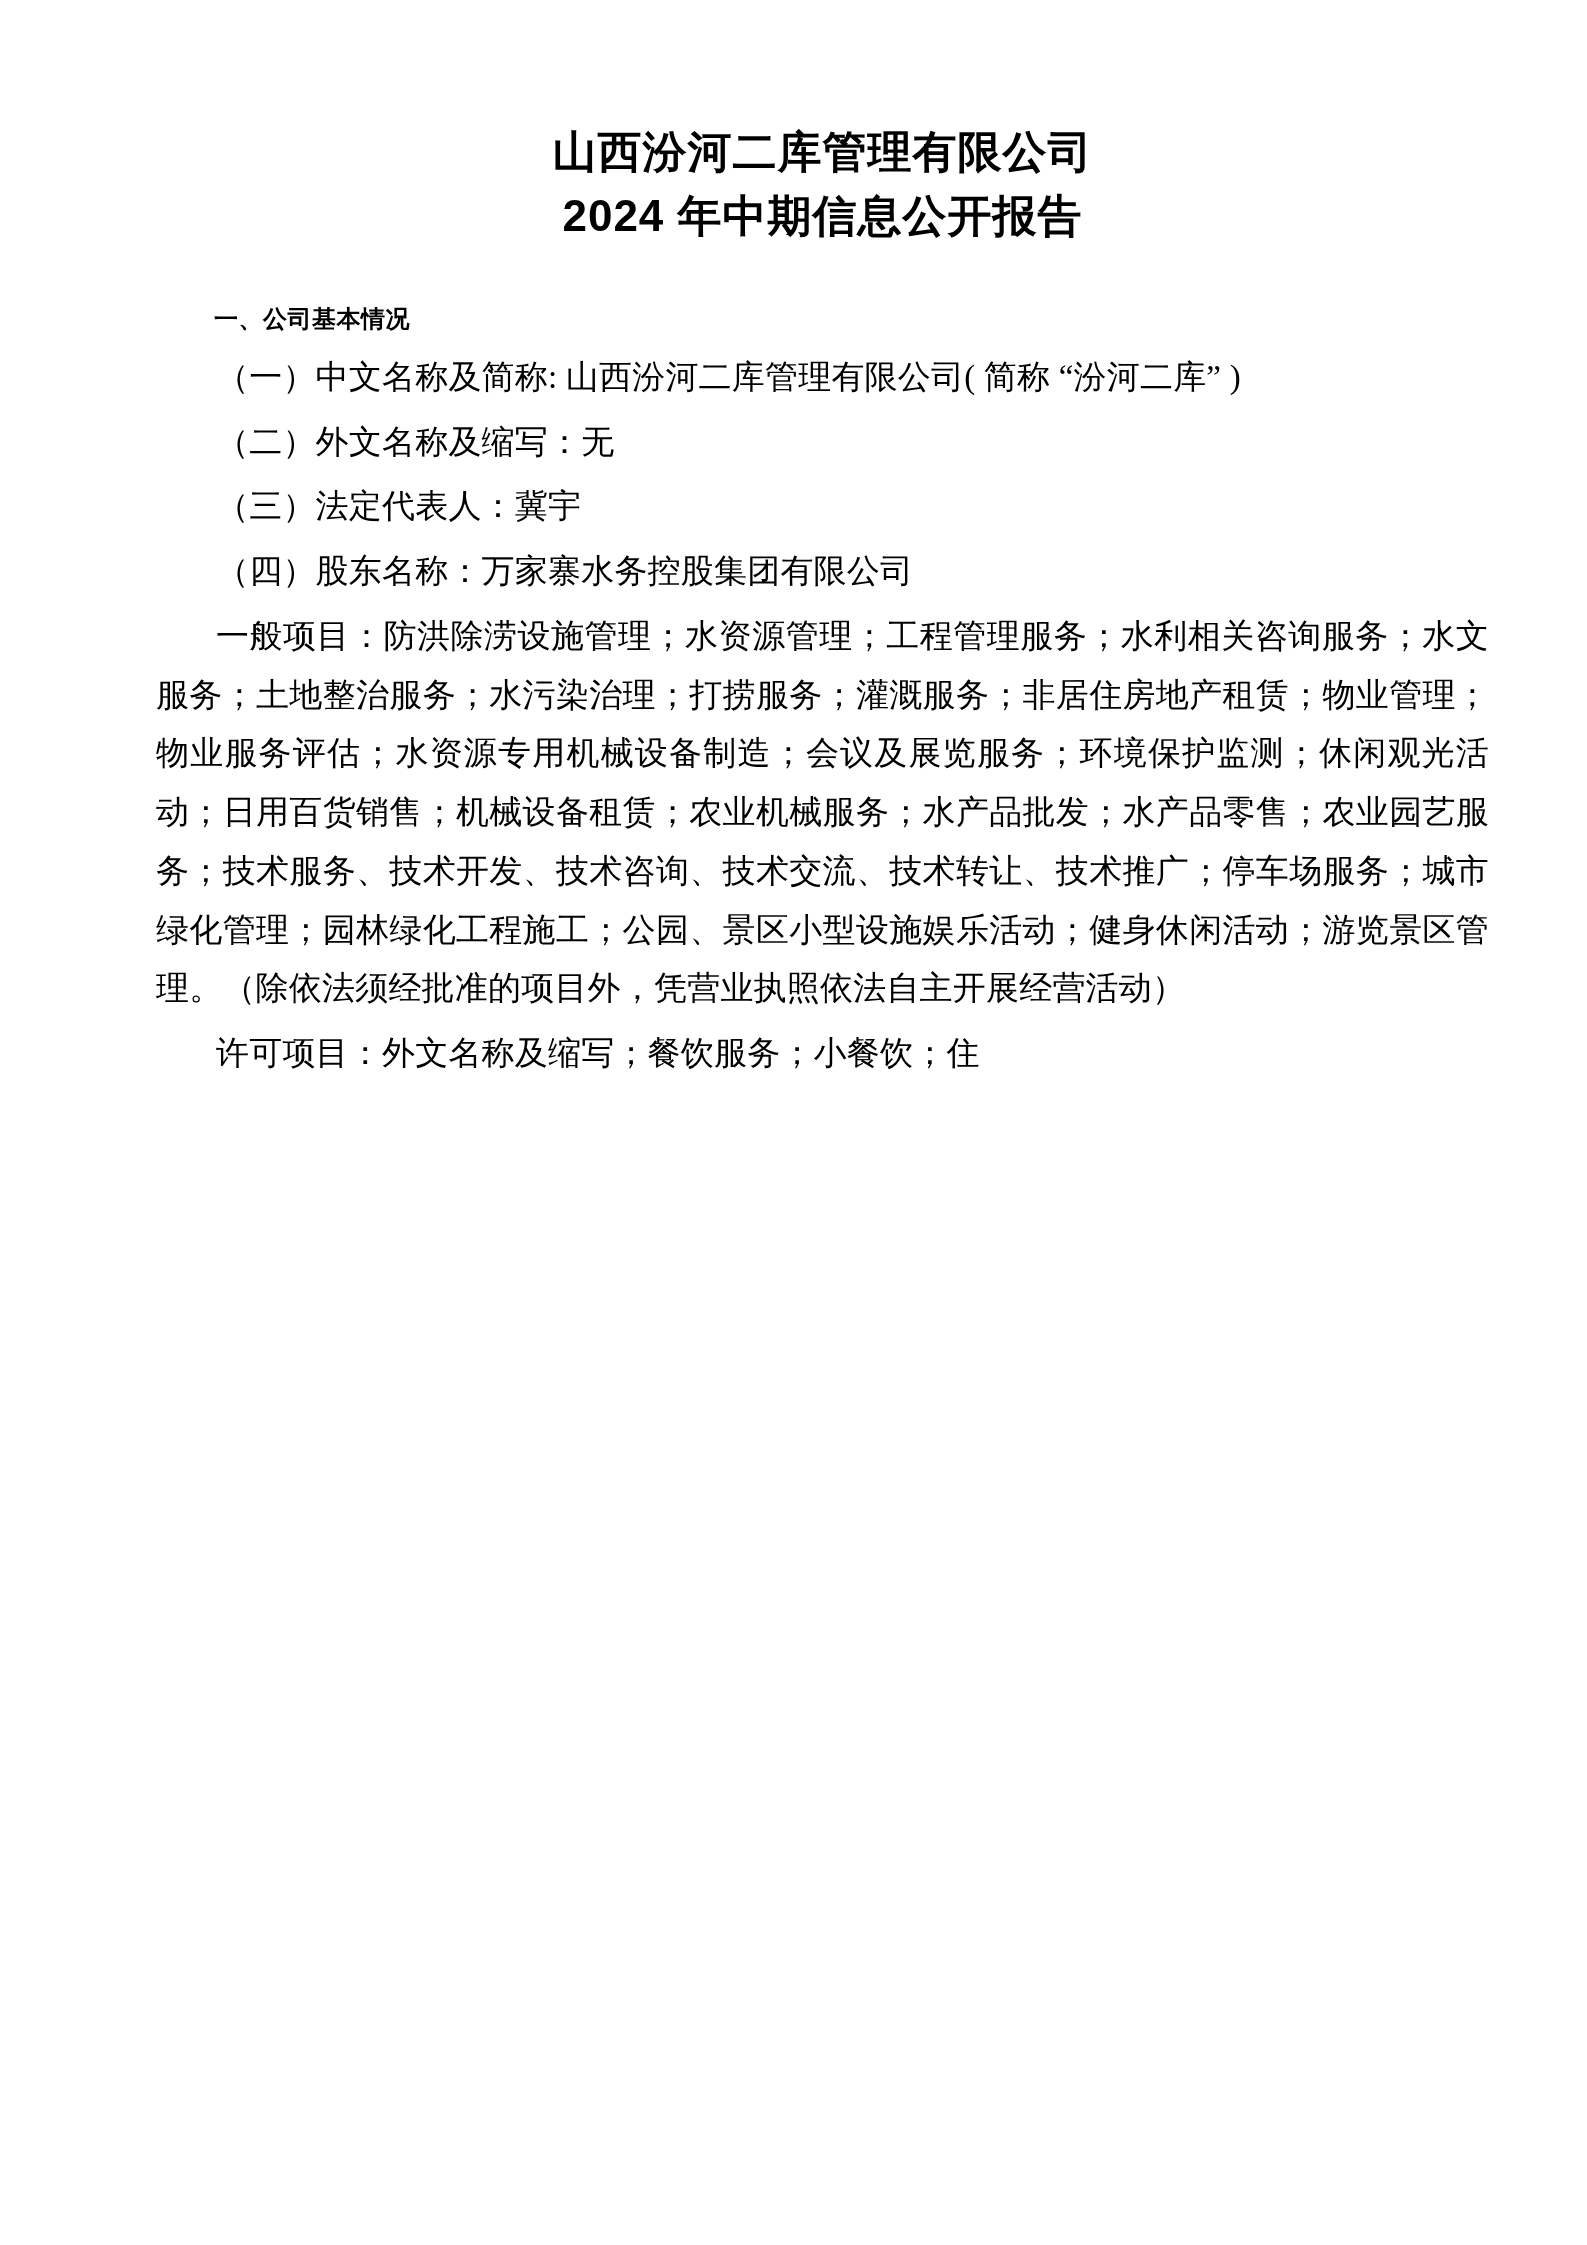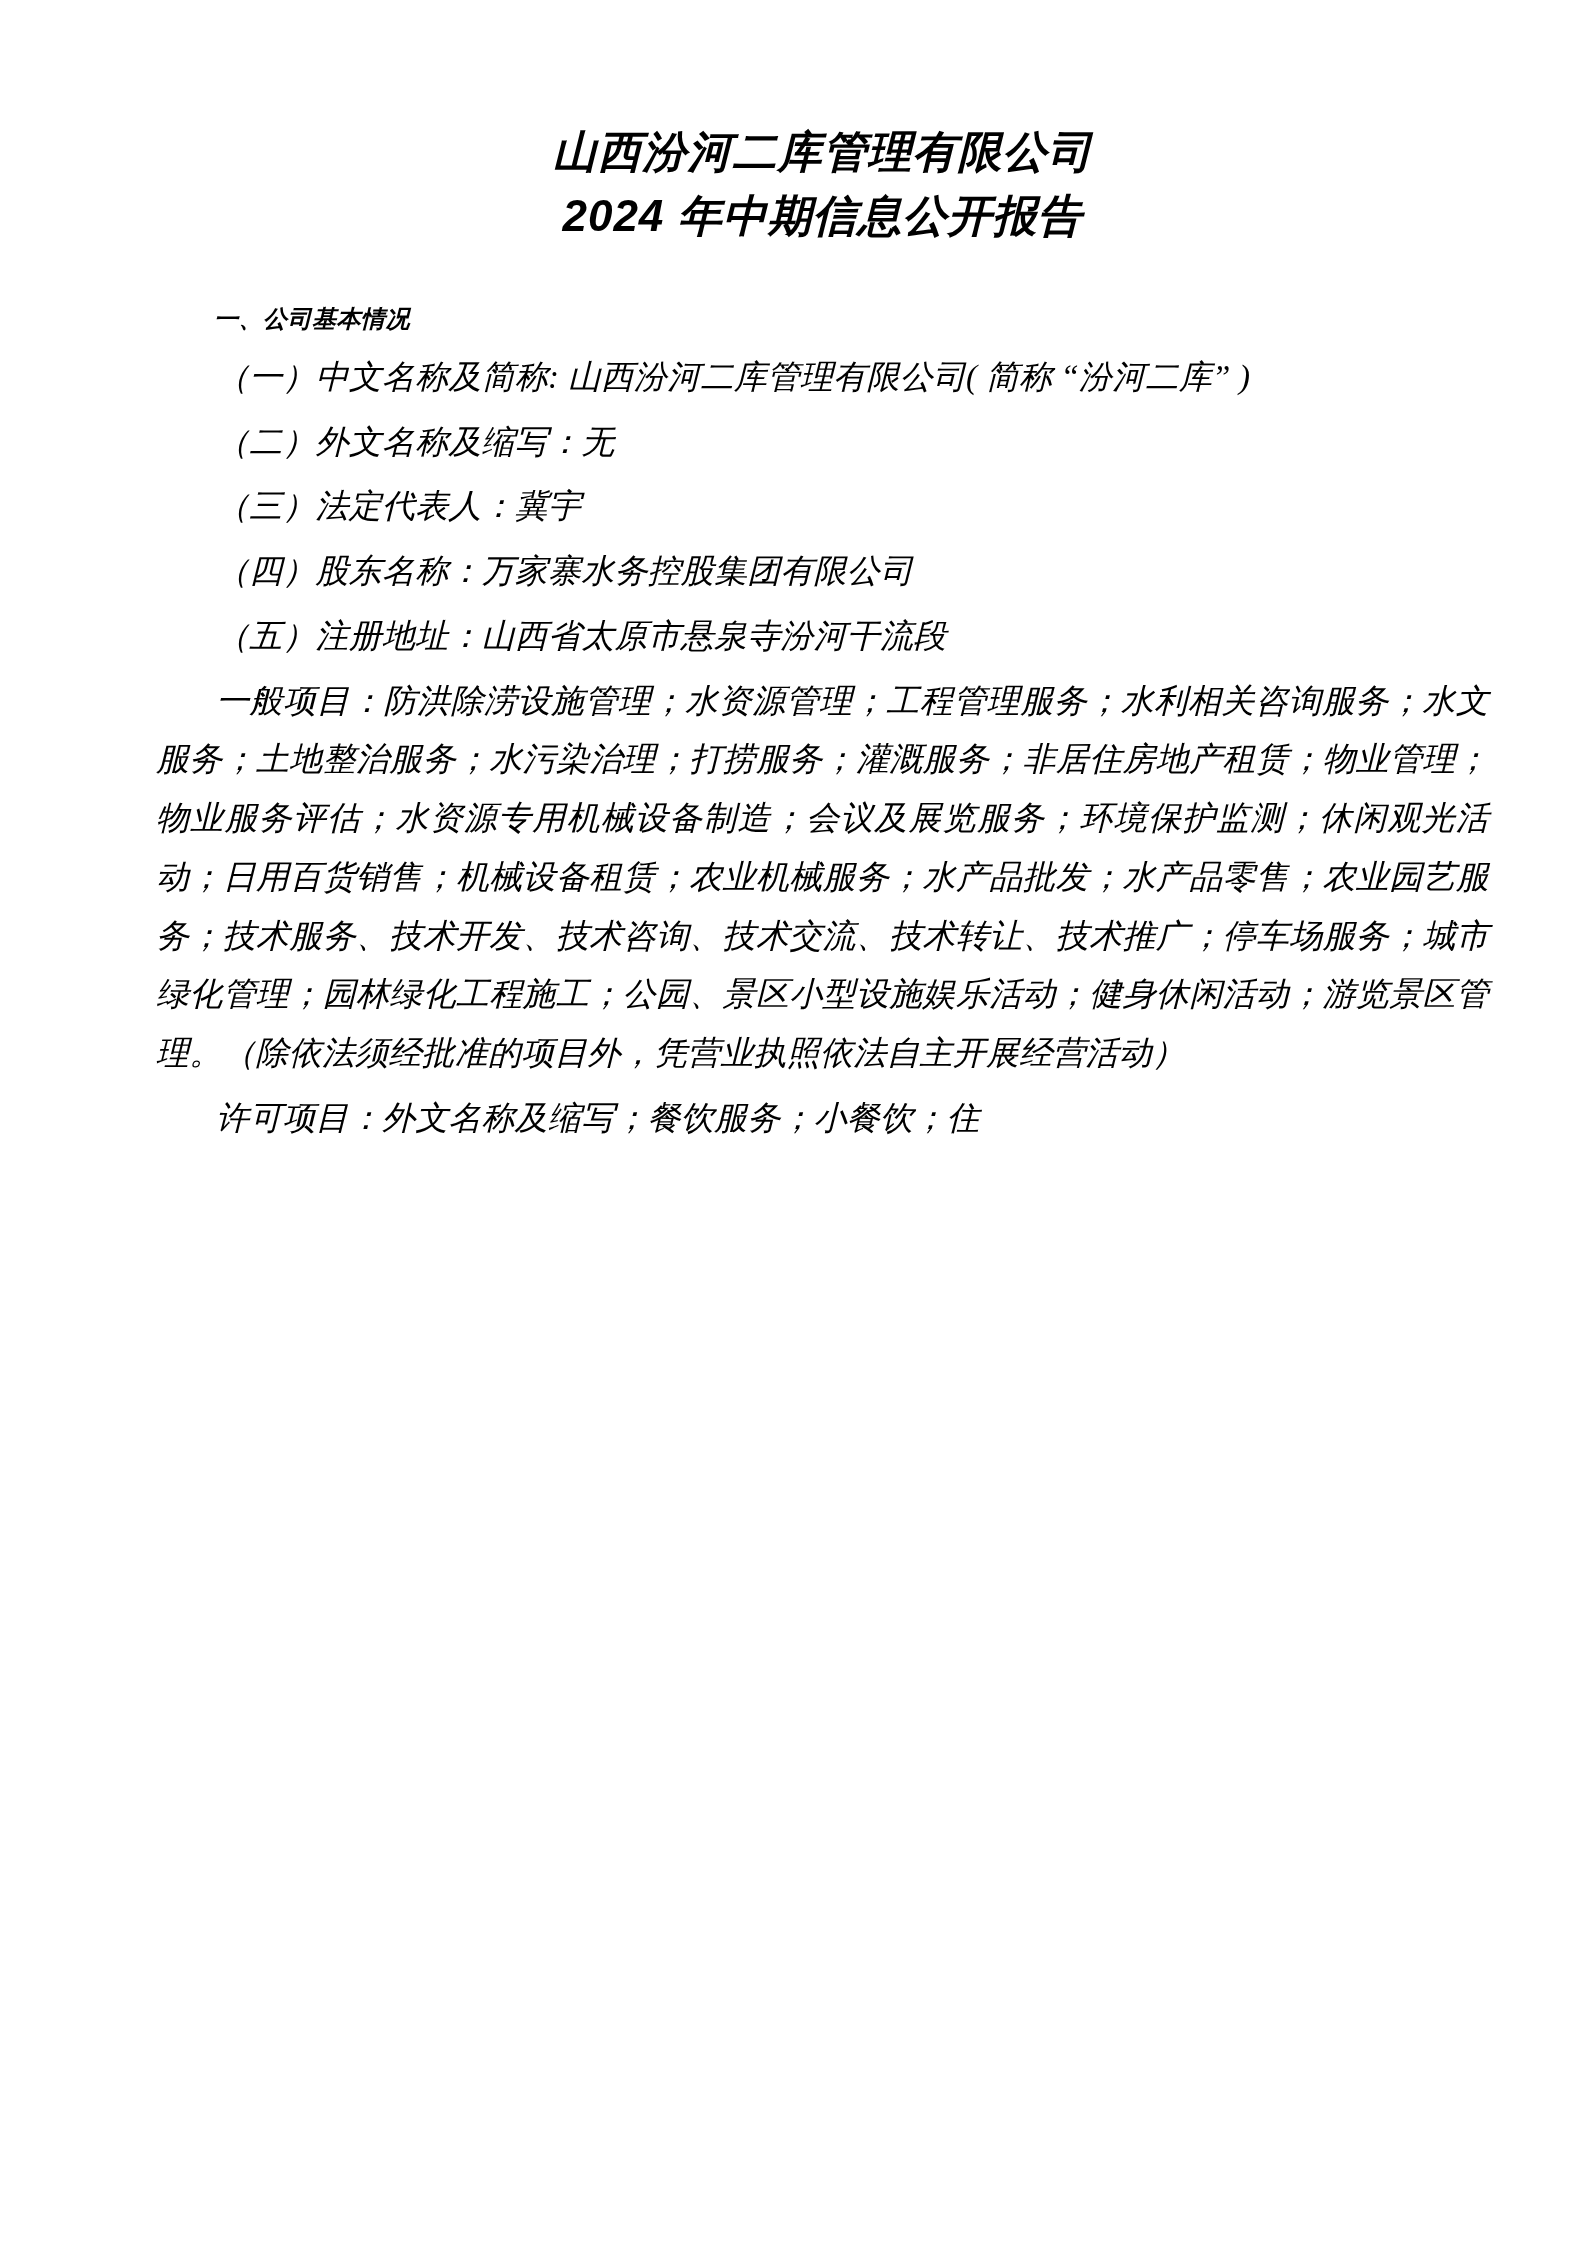--- a/index.html
+++ b/index.html
@@ -10,21 +10,20 @@
   .page {
     width: 1587px;
     height: 1809px;
     position: relative;
     background: #ffffff;
     box-sizing: border-box;
     padding: 120px 92px 80px 150px;
     font-family: "Liberation Serif", "DejaVu Serif", serif;
     color: #000000;
     overflow: hidden;
-    font-style: italic;
   }
   .doc-title {
     text-align: center;
     font-family: "Liberation Sans", "DejaVu Sans", sans-serif;
     font-weight: bold;
     font-size: 44px;
     line-height: 1.45;
     letter-spacing: 1px;
     margin: 0 0 52px 0;
   }
@@ -62,17 +61,16 @@
     <span class="line">山西汾河二库管理有限公司</span>
     <span class="line">2024 年中期信息公开报告</span>
   </div>
 
   <div class="section-heading">一、公司基本情况</div>
 
   <p class="body-para item">（一）中文名称及简称: 山西汾河二库管理有限公司( 简称 “汾河二库” )</p>
   <p class="body-para item">（二）外文名称及缩写：无</p>
   <p class="body-para item">（三）法定代表人：冀宇</p>
   <p class="body-para item">（四）股东名称：万家寨水务控股集团有限公司</p>
-  <p class="body-para item">（五）注册地址：山西省太原市悬泉寺汾河干流段</p>
   <p class="body-para">一般项目：防洪除涝设施管理；水资源管理；工程管理服务；水利相关咨询服务；水文服务；土地整治服务；水污染治理；打捞服务；灌溉服务；非居住房地产租赁；物业管理；物业服务评估；水资源专用机械设备制造；会议及展览服务；环境保护监测；休闲观光活动；日用百货销售；机械设备租赁；农业机械服务；水产品批发；水产品零售；农业园艺服务；技术服务、技术开发、技术咨询、技术交流、技术转让、技术推广；停车场服务；城市绿化管理；园林绿化工程施工；公园、景区小型设施娱乐活动；健身休闲活动；游览景区管理。（除依法须经批准的项目外，凭营业执照依法自主开展经营活动）</p>
   <p class="body-para">许可项目：外文名称及缩写；餐饮服务；小餐饮；住</p>
 
 </div>
 
 </body></html>

